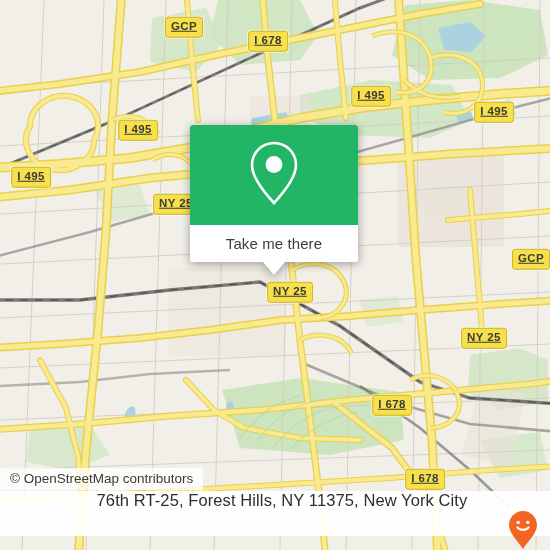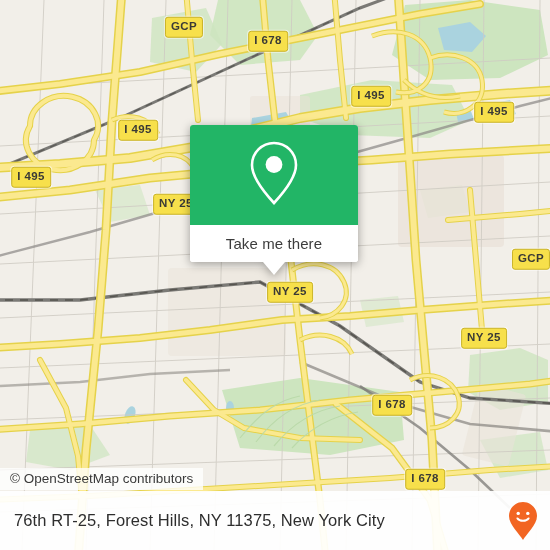--- a/index.html
+++ b/index.html
@@ -23,20 +23,21 @@
     border-radius:3px;
     color:#3a3a36;
     font-size:11.5px;
     font-weight:bold;
     letter-spacing:.4px;
     line-height:1;
     padding:3px 5px 4px 5px;
     white-space:nowrap;
     transform:translate(-50%,-50%);
     box-shadow:0 0 0 1px rgba(255,255,255,.55);
+    text-decoration:underline;
   }
 
   
   #card{
     position:absolute;
     left:190px;top:125px;
     width:168px;
     border-radius:3px;
     overflow:visible;
     filter:drop-shadow(0 2px 5px rgba(0,0,0,.35));
@@ -65,24 +66,25 @@
   #attribution{
     position:absolute;left:0;top:468px;
     background:rgba(255,255,255,.78);
     padding:3px 10px 4px 10px;
     font-size:13.5px;color:#3a3a3a;
     z-index:20;white-space:nowrap;
   }
 
   
   #bottom-bar{
-    position:absolute;left:0;right:0;top:491px;height:59px;
+    position:absolute;left:0;right:0;top:491px;height:45px;
     background:rgba(255,255,255,.93);
     display:flex;align-items:center;
     z-index:25;
+    flex-direction:column;
   }
   #address{
     font-size:16.5px;color:#2e2e2e;
     margin-left:14px;letter-spacing:.1px;white-space:nowrap;
   }
   #brand{
     margin-left:auto;margin-right:12px;
     display:flex;align-items:center;gap:2px;
   }
   #brand svg{display:block;}

